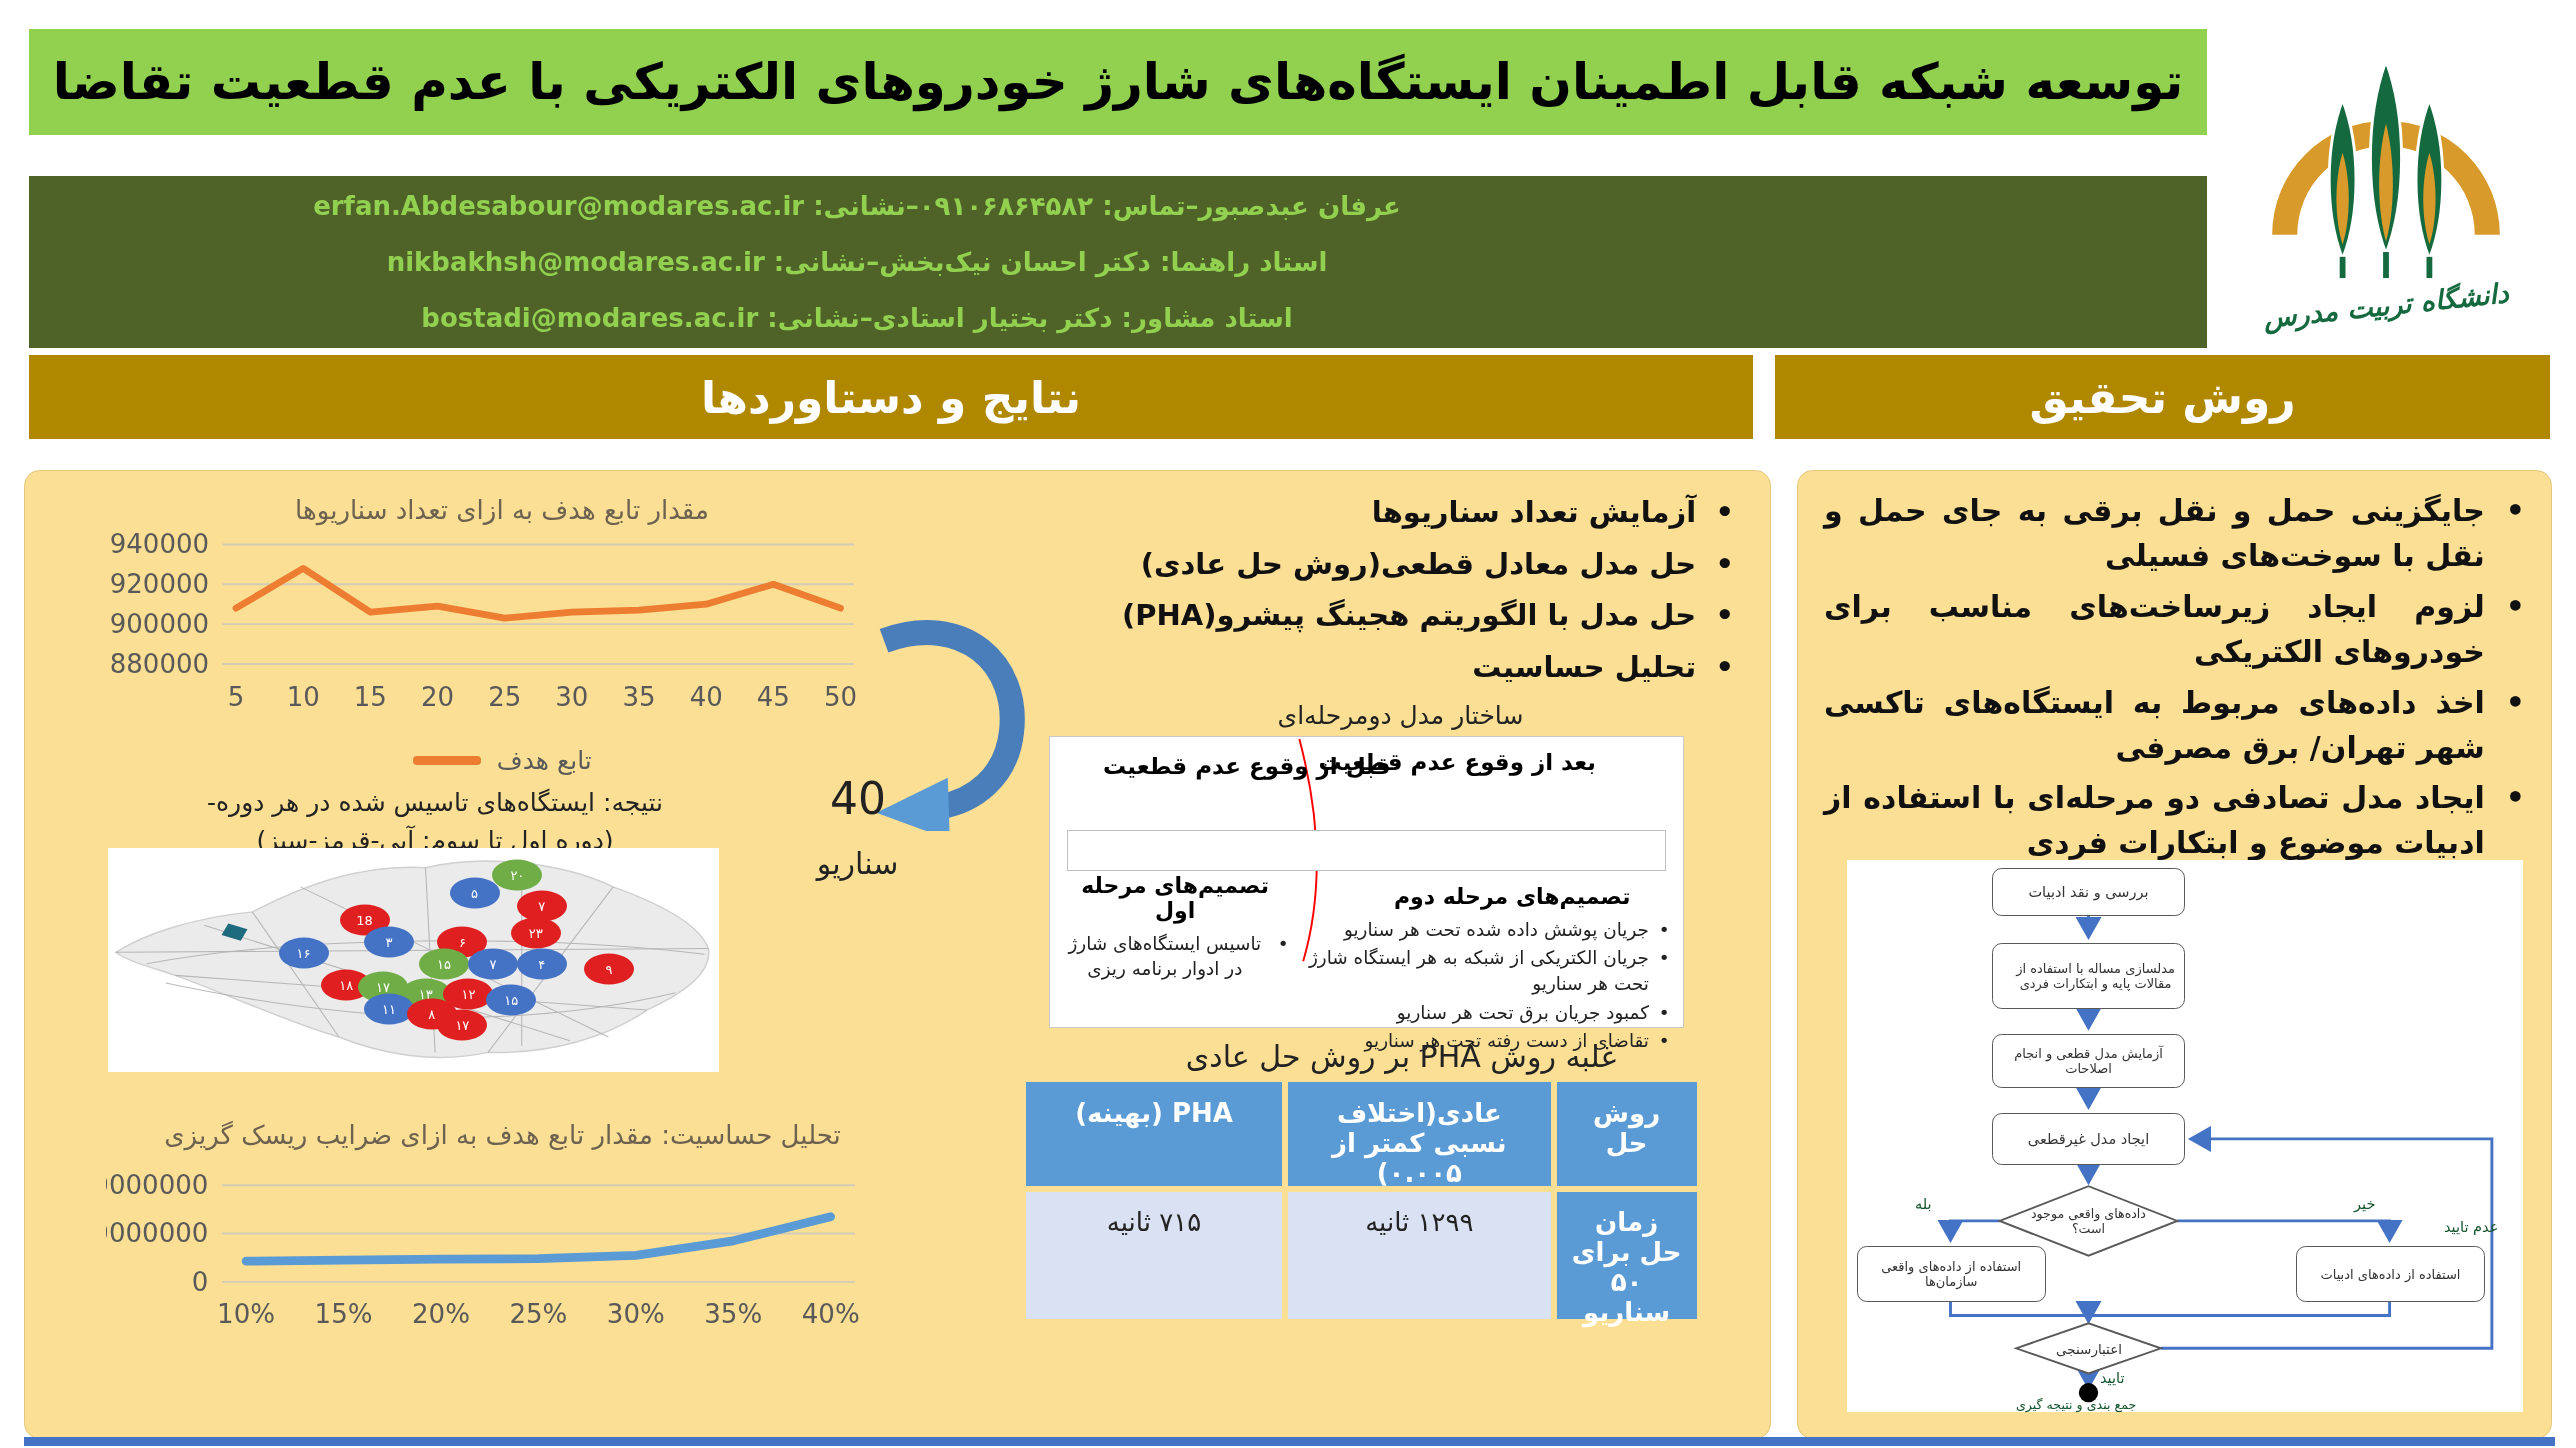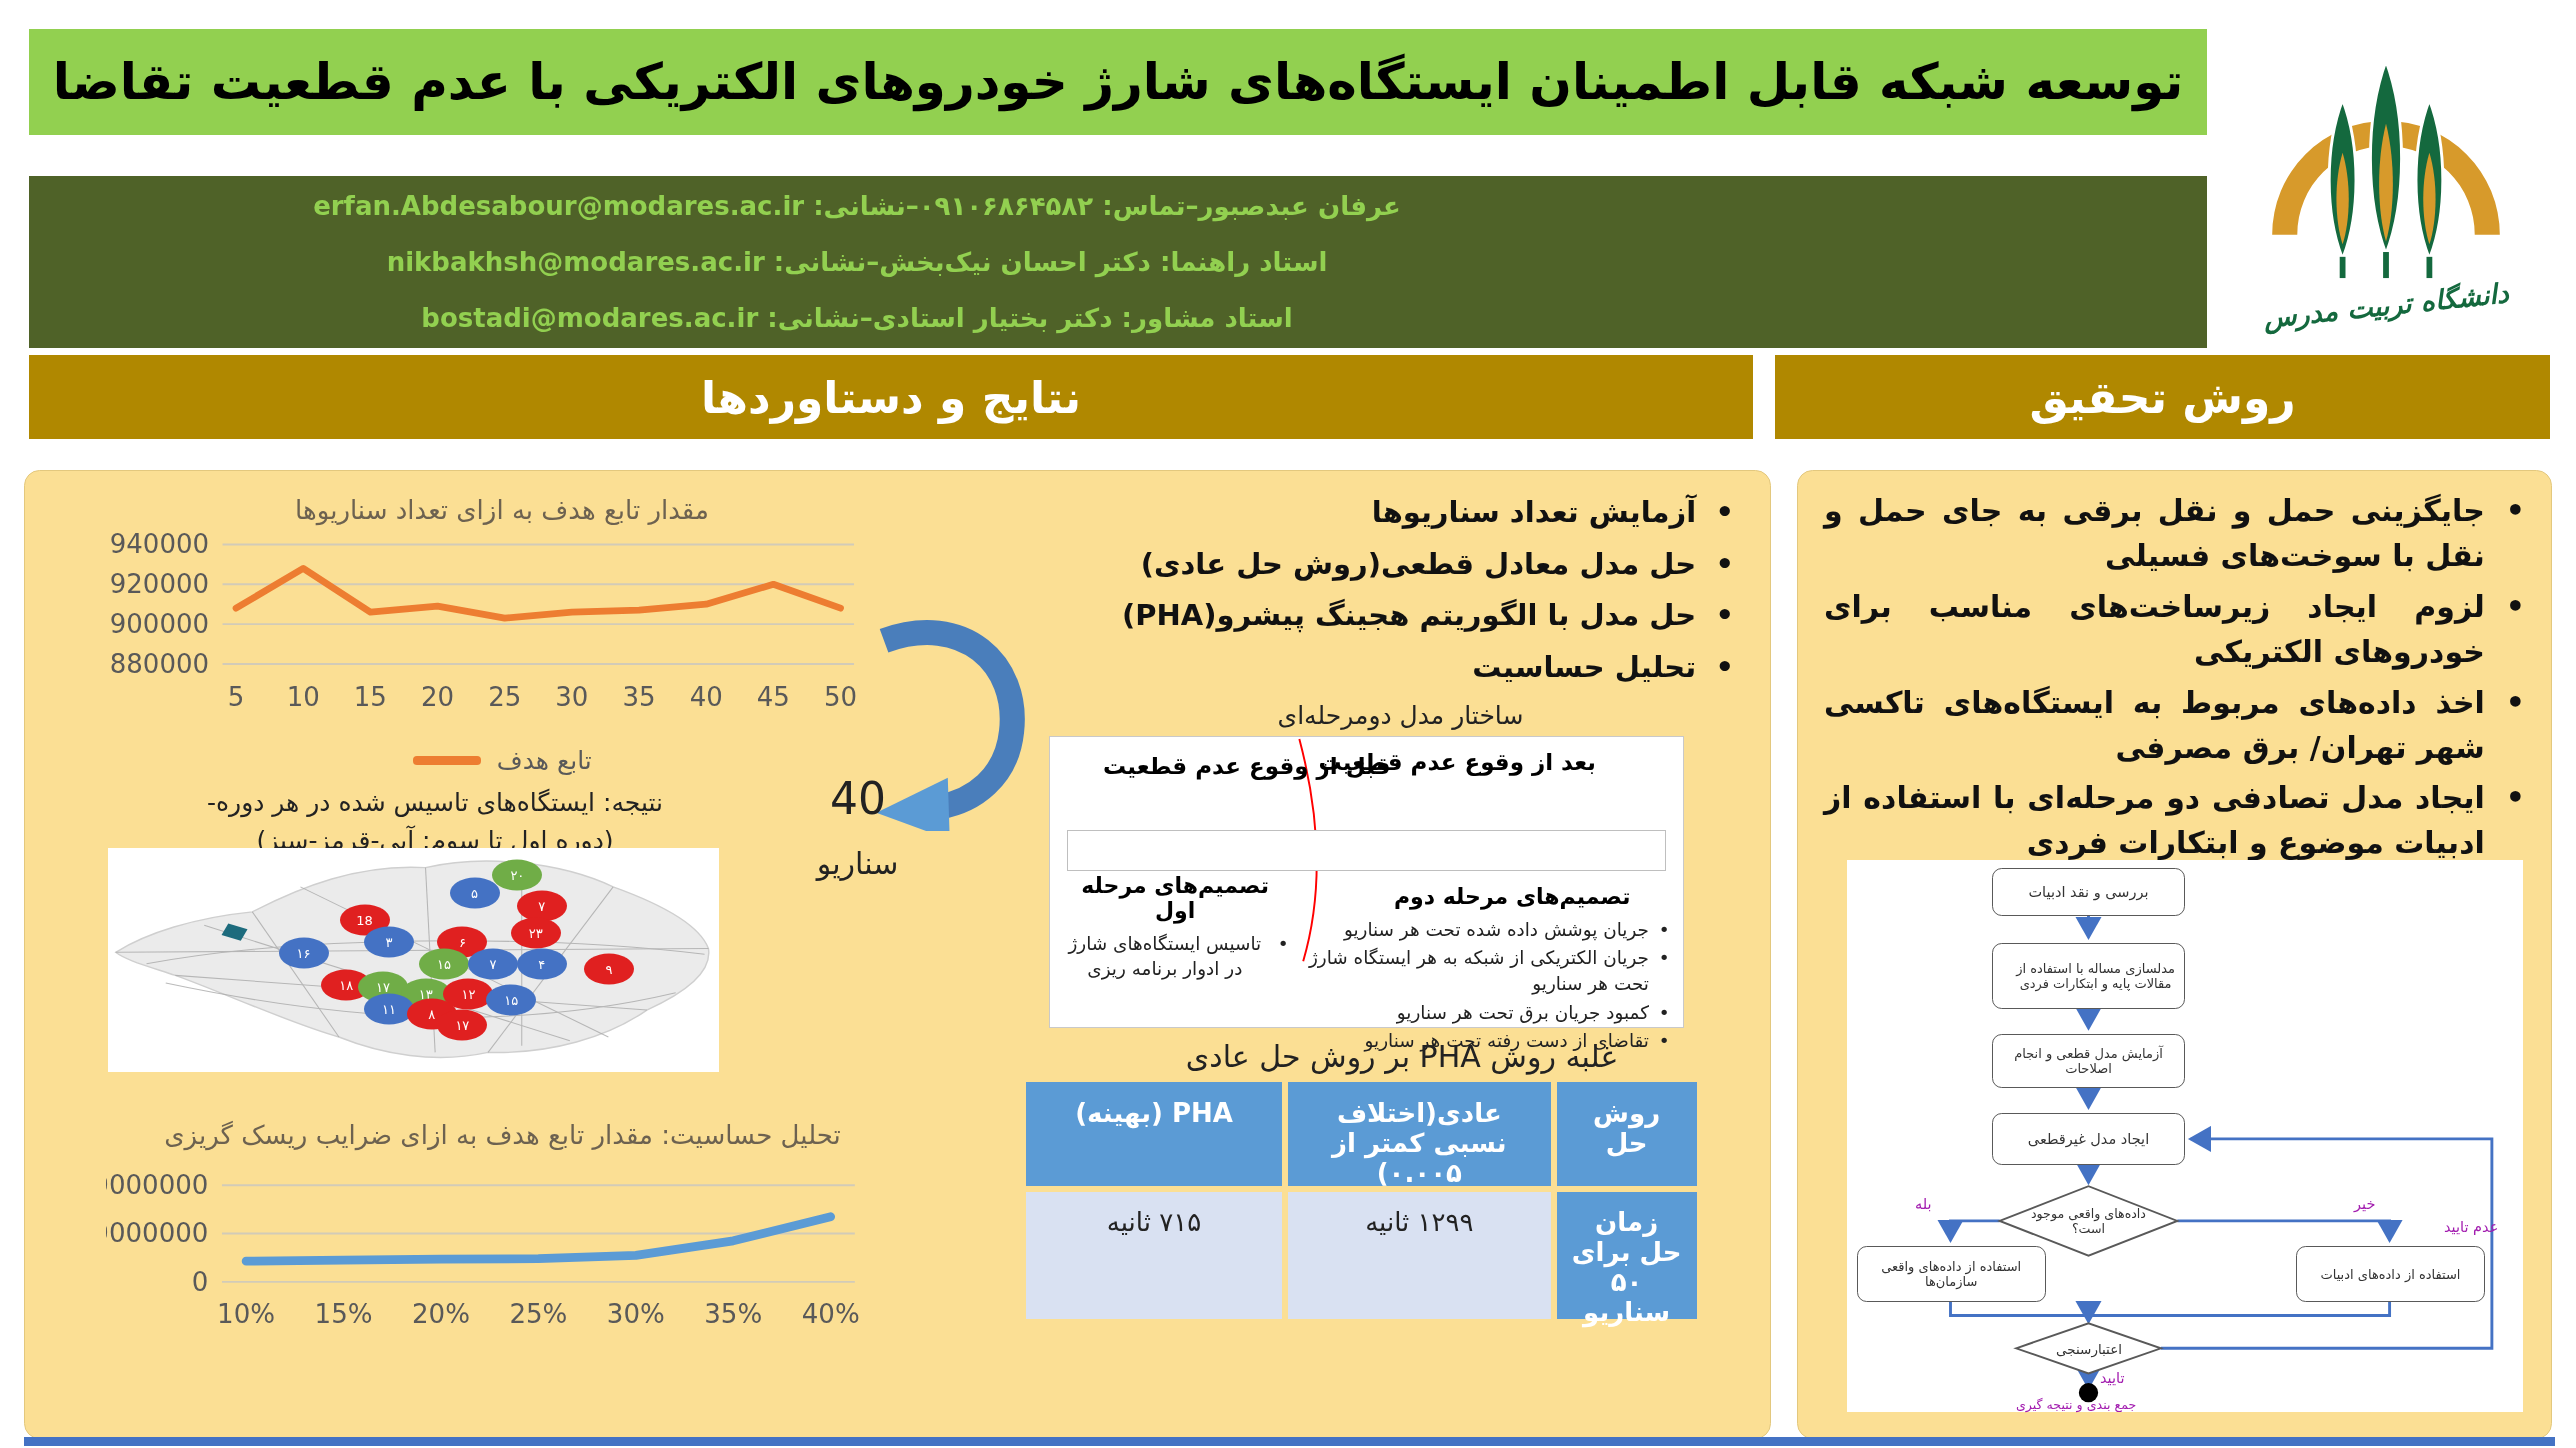--- a/index.html
+++ b/index.html
@@ -47,21 +47,21 @@
              gap:5.8px;direction:rtl;}
   .pha-table .cell{display:flex;justify-content:center;padding:15.5px 9.7px 0 9.7px;text-align:center;
                    font-size:26px;white-space:pre-line;direction:rtl;}
   .pha-table .th{background:#5B9BD5;color:#fff;font-weight:bold;}
   .pha-table .td{background:#D9E1F2;color:#222;}
   
   .flow-wrap{background:#fff;}
   .fnode{position:absolute;background:#fff;border:1.9px solid #595959;border-radius:9.7px;
          display:flex;align-items:center;justify-content:center;text-align:center;
          color:#333;direction:rtl;padding:1.9px 5.8px;box-sizing:border-box;}
-  .flabel{position:absolute;color:#a21caf;font-size:14.5px;direction:rtl;white-space:nowrap;}
+  .flabel{position:absolute;color:#14532d;font-size:14.5px;direction:rtl;white-space:nowrap;}
   .fdiamond-label{position:absolute;display:flex;align-items:center;justify-content:center;
                   text-align:center;color:#333;direction:rtl;}
   .bottom-strip{background:#4472C4;}
   svg text{font-family:"DejaVu Sans",sans-serif;}
 </style>
 </head>
 <body>
 
 <div class="poster">
 

